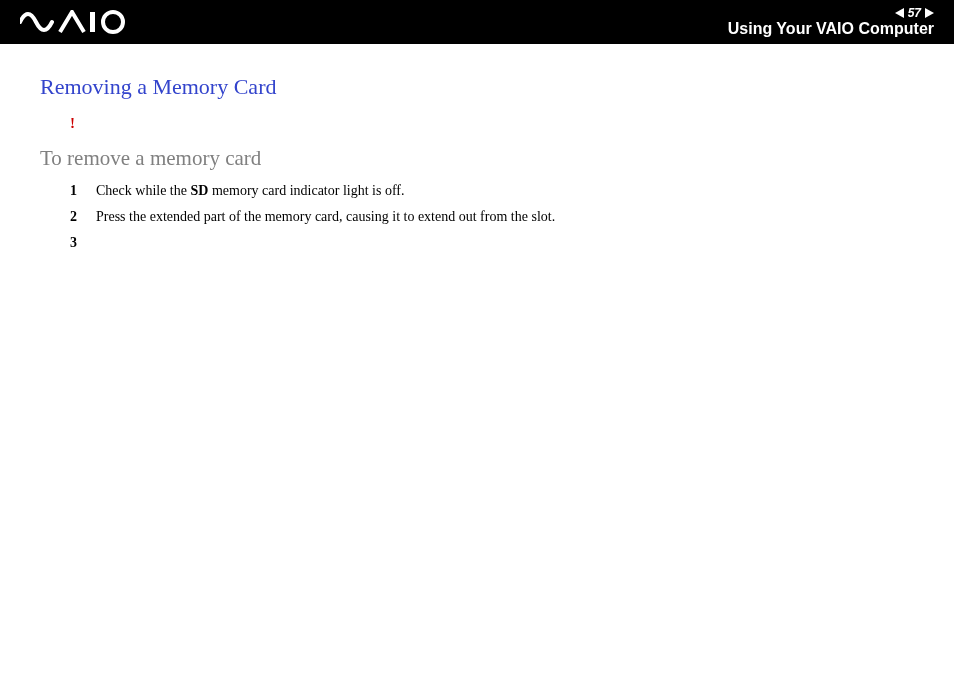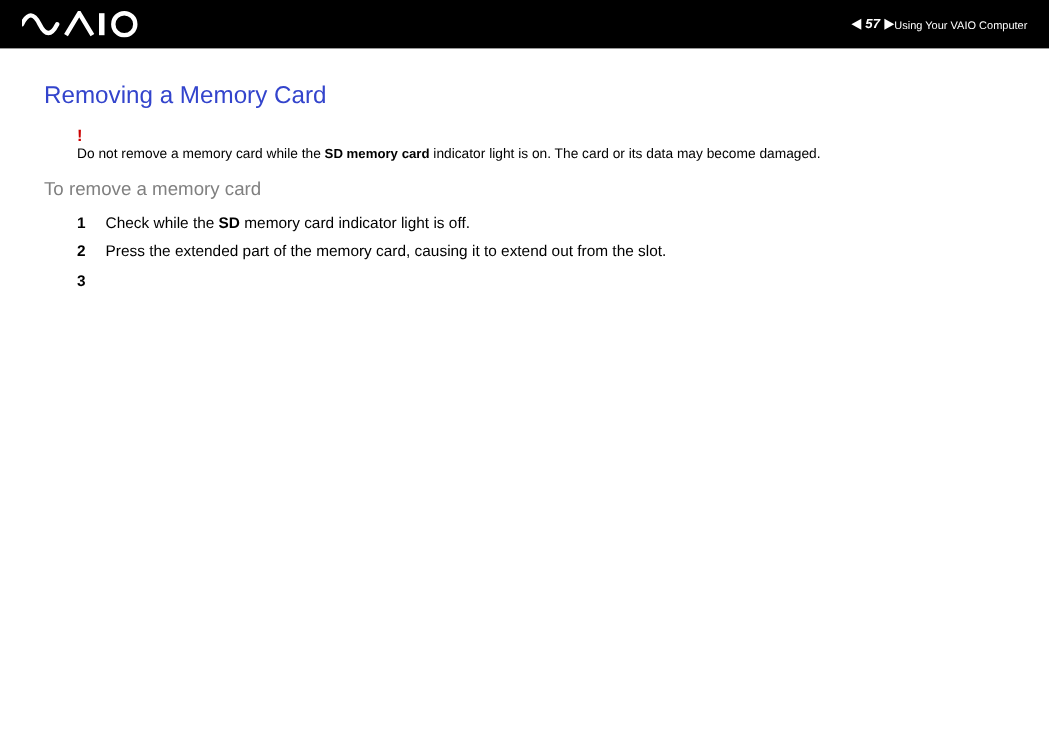--- a/index.html
+++ b/index.html
@@ -28,44 +28,46 @@
     font-size: 26px;
     letter-spacing: 2px;
     font-weight: bold;
     display: flex;
     align-items: center;
     gap: 1px;
   }
   .logo svg { display: block; }
   .header-right {
     display: flex;
+    flex-direction: column;
     align-items: flex-end;
     line-height: 1.1;
   }
   .page-nav {
     display: flex;
     align-items: center;
     gap: 4px;
     font-size: 12px;
     font-weight: bold;
     font-style: italic;
   }
   .page-nav .tri {
     width: 0; height: 0;
     border-top: 5px solid transparent;
     border-bottom: 5px solid transparent;
   }
   .tri-left { border-right: 9px solid #fff; }
   .tri-right { border-left: 9px solid #fff; }
   .section-name {
-    font-size: 10px;
-    font-weight: normal;
+    font-size: 16px;
+    font-weight: bold;
   }
   .content {
     padding: 30px 40px 0 40px;
+    font-family: Liberation Serif, serif;
   }
   .title {
     color: #3344cc;
     font-size: 22px;
     font-weight: normal;
     margin: 0 0 14px 0;
   }
   .warning {
     margin: 0 0 14px 30px;
     font-size: 12.5px;
@@ -77,21 +79,21 @@
     font-size: 15px;
     display: block;
     margin-bottom: -2px;
   }
   .warn-text {
     font-size: 12.5px;
   }
   .warn-text .bold { font-weight: bold; font-size: 12px;}
   .subhead {
     color: #808080;
-    font-size: 17px;
+    font-size: 21px;
     margin: 0 0 10px 0;
   }
   .steps {
     margin: 0 0 0 30px;
     padding: 0;
     font-size: 14px;
   }
   .steps li {
     list-style: none;
     display: flex;
@@ -126,23 +128,20 @@
     <div class="section-name">Using Your VAIO Computer</div>
   </div>
 </div>
 
 <div class="content">
 
   <h1 class="title">Removing a Memory Card</h1>
 
   <div class="warning">
     <span class="bang">!</span>
-    <span class="warn-text">
-      <span>Do not remove a memory card while the </span><span class="bold">SD</span><span class="bold"> memory card</span><span> indicator light is on. The card or its data may become damaged.</span>
-    </span>
   </div>
 
   <div class="subhead">To remove a memory card</div>
 
   <ul class="steps">
     <li>
       <span class="num">1</span>
       <span class="txt">
         <span>Check while the </span><span class="bold">SD</span><span> memory card indicator light is off.</span>
       </span>

